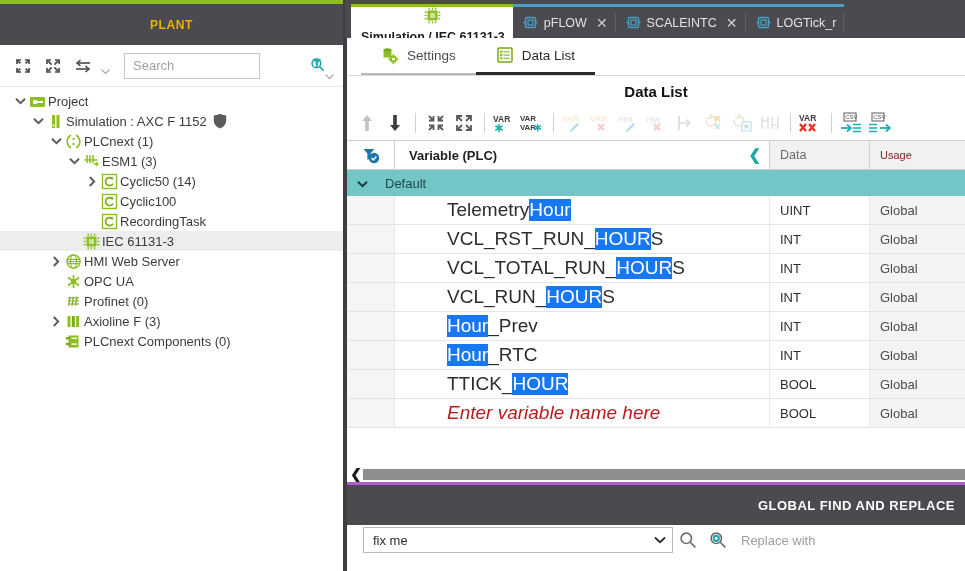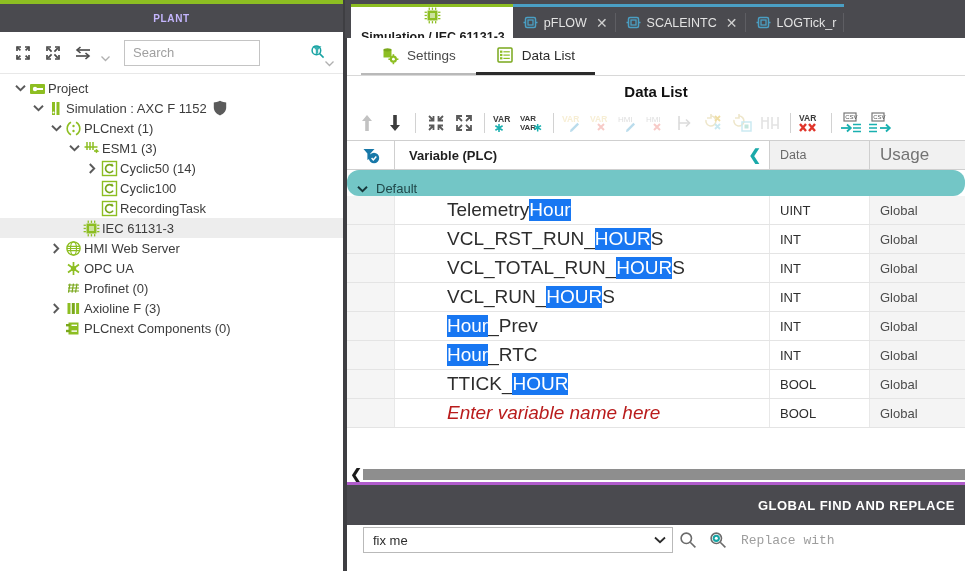--- a/index.html
+++ b/index.html
@@ -16,22 +16,22 @@
   
   #left-panel {
     width: 345px; height: 571px;
     background: #ffffff;
     border-right: 2px solid #3e3e42;
     display: flex; flex-direction: column;
     position: relative;
   }
   .panel-accent { height: 4px; background: #8dbe22; width: 100%; }
   .panel-title {
-    height: 28px; background: #4a4a4f; color: #c4b5fd;
-    font-weight: bold; font-size: 10px; letter-spacing: .6px;
+    height: 41px; background: #4a4a4f; color: #eab308;
+    font-weight: bold; font-size: 12px; letter-spacing: .6px;
     display: flex; align-items: center; justify-content: center;
     text-transform: uppercase;
   }
   .panel-toolbar {
     height: 42px; background: #ffffff;
     display: flex; align-items: center; gap: 0px;
     padding: 0 8px; border-bottom: 1px solid #e8e8e8;
     position: relative;
   }
   .tb-ico {
@@ -157,26 +157,26 @@
     width: 48px; background: #ffffff; display: flex; align-items: center; justify-content: center;
     border-right: 1px solid #cfcfcf; cursor: pointer;
   }
   .th-var {
     flex: 1; background: #ffffff; display: flex; align-items: center;
     padding: 0 8px 0 14px; font-weight: bold; font-size: 13px; color: #1f1f1f;
     border-right: 1px solid #cfcfcf; justify-content: space-between;
   }
   .th-var .collapse-chev { color: #1aa9a9; font-size: 15px; font-weight: bold; cursor: pointer; }
   .th-type { width: 100px; display: flex; align-items: center; padding-left: 10px; color: #6a6a6a; font-size: 12.5px; border-right: 1px solid #cfcfcf;}
-  .th-usage { width: 95px; display: flex; align-items: center; padding-left: 10px; color: #737373; font-size: 17px;}
+  .th-usage { width: 95px; display: flex; align-items: center; padding-left: 10px; color: #7f1d1d; font-size: 11px;}
 
   .grouprow {
     height: 26px; flex: 0 0 26px; background: #73c6c6;
-    display: flex; align-items: flex-end; padding-left: 10px; gap: 8px;
-    font-size: 13px; color: #20484a; cursor: pointer; border-radius: 12px;
+    display: flex; align-items: center; padding-left: 10px; gap: 17px;
+    font-size: 13px; color: #20484a; cursor: pointer;
   }
 
   .trow {
     height: 29px; flex: 0 0 29px; display: flex; align-items: stretch;
     border-bottom: 1px solid #e4e4e4; background: #fff;
   }
   .td-mark { width: 48px; background: #f5f5f5; border-right: 1px solid #e8e8e8; }
   .td-var {
     flex: 1; display: flex; align-items: center; padding-left: 52px;
     font-size: 19px; color: #2d2d2d; border-right: 1px solid #e8e8e8;
@@ -219,21 +219,21 @@
     font-size: 13px; color: #2d2d2d; justify-content: space-between; cursor: pointer;
   }
   .combo .cchev { font-size: 11px; color: #2b2b2b; }
   .gfr-ico { width: 30px; height: 30px; display: flex; align-items: center; justify-content: center; cursor: pointer; }
   .repl {
     margin-left: 8px; width: 215px; height: 26px; border: 0; outline: 0;
     font-size: 13px; color: #333; font-family: "Liberation Sans", sans-serif;
     display: flex; align-items: center;
   }
   .repl input { border: 0; outline: 0; width: 100%; height: 24px; font-size: 13px;
-    font-family: Liberation Mono, monospace; color: #333;}
+    font-family: Liberation Sans, sans-serif; color: #333;}
   .repl input::placeholder { color: #9e9e9e; }
 </style>
 </head>
 <body>
 
 <div id="root">
 
   <div id="left-panel">
     <div class="panel-accent"></div>
     <div class="panel-title">PLANT</div>

